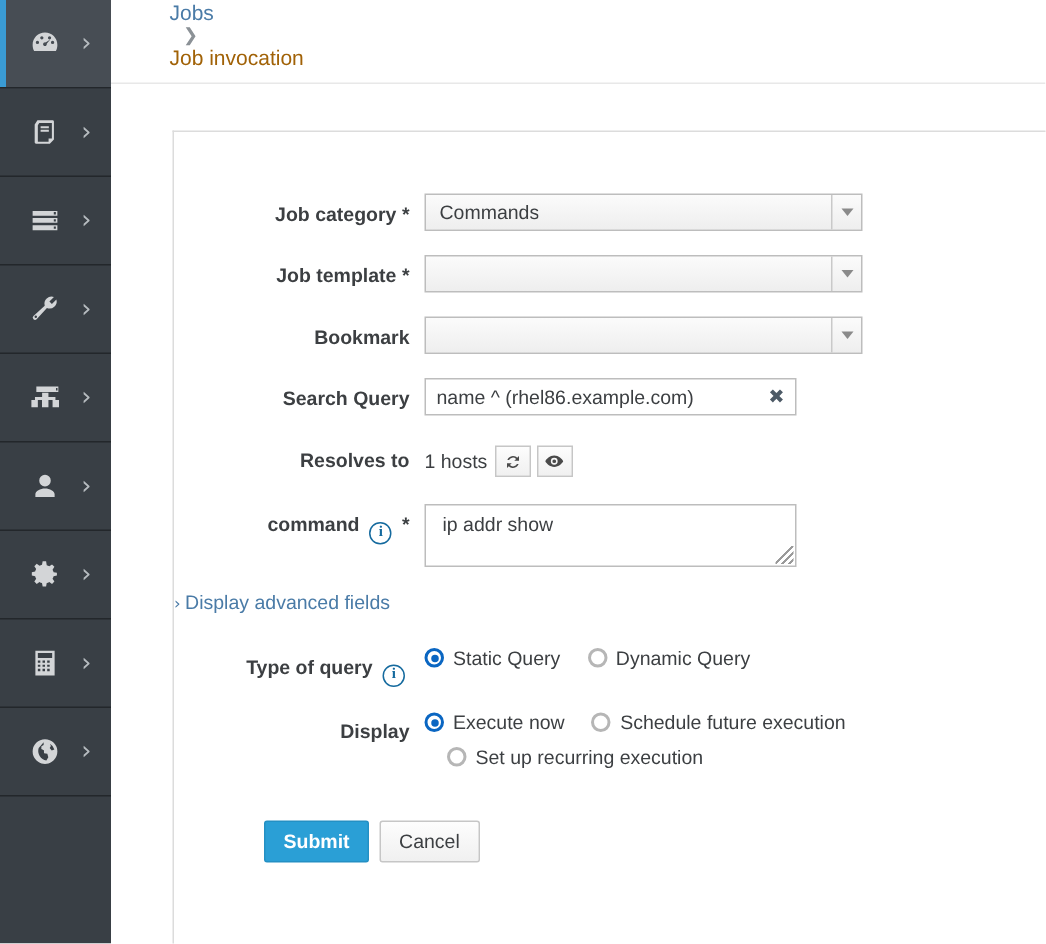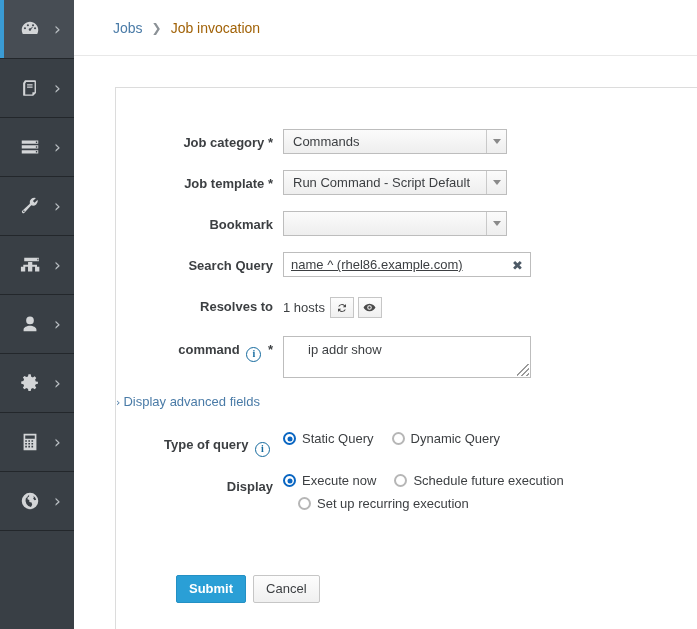--- a/index.html
+++ b/index.html
@@ -74,23 +74,23 @@
   .main {
     position: absolute;
     left: 74px; top: 0;
     right: 0; bottom: 0;
     background: #ffffff;
   }
   .breadcrumb-bar {
     height: 56px;
     border-bottom: 1px solid #e8e8e8;
     display: flex;
-    align-items: center;
     padding-left: 39px;
     box-sizing: border-box;
+    flex-direction: column;
   }
   .bc-link {
     color: #4a7ba7;
     font-size: 14px;
     text-decoration: none;
     cursor: pointer;
   }
   .bc-sep {
     color: #8b9196;
     font-size: 12px;
@@ -137,21 +137,21 @@
     box-sizing: border-box;
     flex: 0 0 auto;
     line-height: 16px;
   }
   .lbl .req { font-weight: bold; }
   .ctl { flex: 1 1 auto; }
 
   
   .sel {
     position: relative;
-    width: 224px;
+    width: 292px;
     height: 25px;
     border: 1px solid #bdbdbd;
     background: linear-gradient(to bottom, #fbfbfb 0%, #eeeeee 100%);
     box-sizing: border-box;
     display: flex;
     align-items: center;
     cursor: pointer;
   }
   .sel-text {
     padding-left: 9px;
@@ -186,21 +186,20 @@
     background: #ffffff;
     box-sizing: border-box;
     display: flex;
     align-items: center;
   }
   .txt-val {
     padding-left: 7px;
     font-size: 13px;
     color: #3c3f42;
     white-space: nowrap;
-    text-decoration: underline;
   }
   .txt-clear {
     position: absolute;
     right: 7px; top: 50%;
     transform: translateY(-50%);
     color: #4d5a66;
     font-size: 13px;
     font-weight: bold;
     cursor: pointer;
     font-family: "DejaVu Sans", sans-serif;
@@ -234,21 +233,21 @@
   .mini-btn svg { display:block; fill: #4a4a4a; }
 
   
   .ta {
     position: relative;
     width: 248px;
     height: 42px;
     border: 1px solid #bdbdbd;
     background: #ffffff;
     box-sizing: border-box;
-    padding: 5px 24px;
+    padding: 5px 11px;
     font-size: 13px;
     color: #3c3f42;
     overflow: hidden;
   }
   .ta-grip {
     position: absolute;
     right: 1px; bottom: 1px;
     width: 12px; height: 12px;
     background:
       linear-gradient(135deg, transparent 0 44%, #9a9a9a 44% 52%, transparent 52% 100%),
@@ -319,21 +318,21 @@
     transform: translate(-50%, -50%);
     width: 5px; height: 5px;
     border-radius: 50%;
     background: #0a66c2;
   }
   .radio-label { font-size: 13px; color: #3c3f42; }
 
   
   .btn-row {
     display: flex;
-    margin-top: 56px;
+    margin-top: 27px;
     margin-left: 60px;
   }
   .btn {
     font-size: 13px;
     padding: 5px 12px 6px 12px;
     border-radius: 2px;
     cursor: pointer;
     box-sizing: border-box;
     line-height: 15px;
   }
@@ -485,21 +484,20 @@
           </div>
         </div>
 
         <div class="row">
           <div class="lbl">
             <span>Job template</span>
             <span class="req">*</span>
           </div>
           <div class="ctl">
             <div class="sel">
-              <span class="sel-text">Run Command - Script Default</span>
               <span class="sel-arrow">
                   <i></i>
                 </span>
             </div>
           </div>
         </div>
 
         <div class="row">
           <div class="lbl">
             <span>Bookmark</span>

